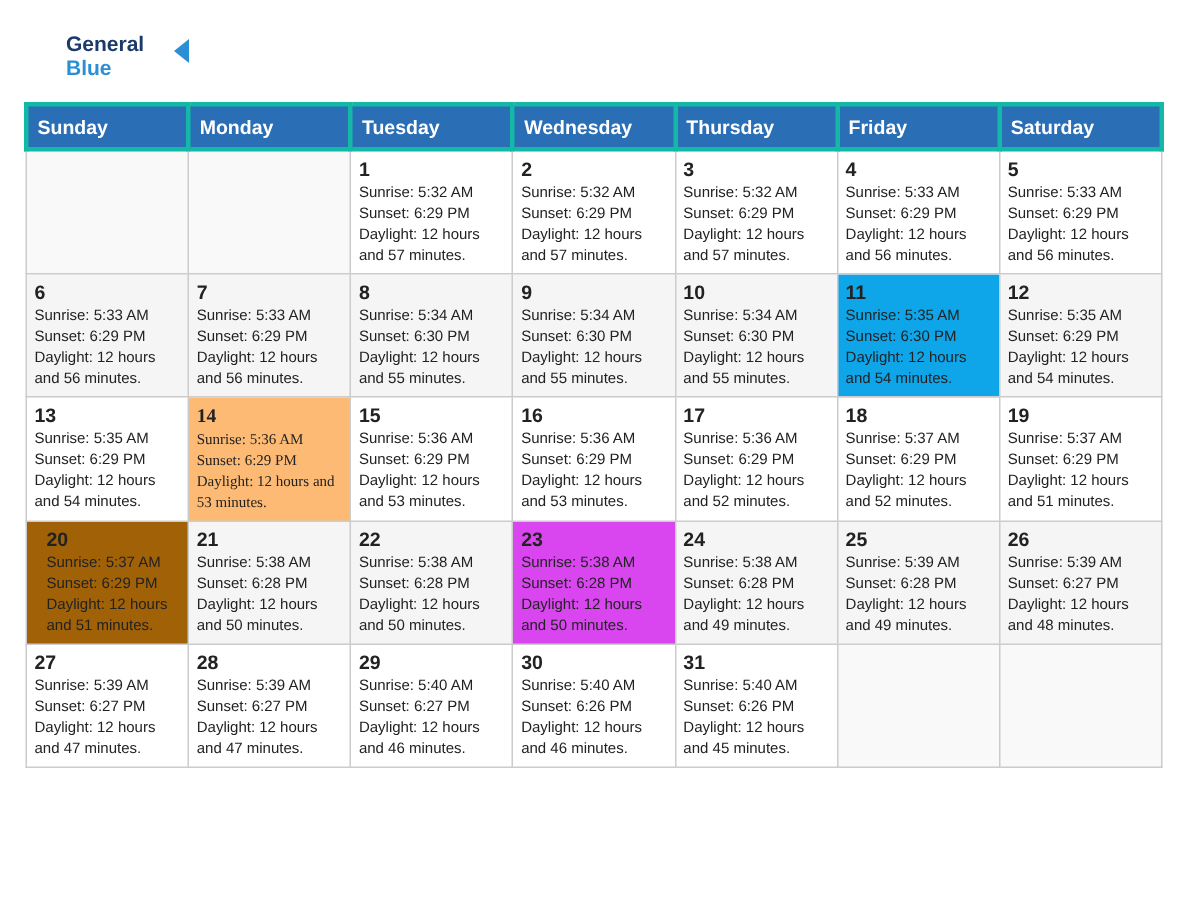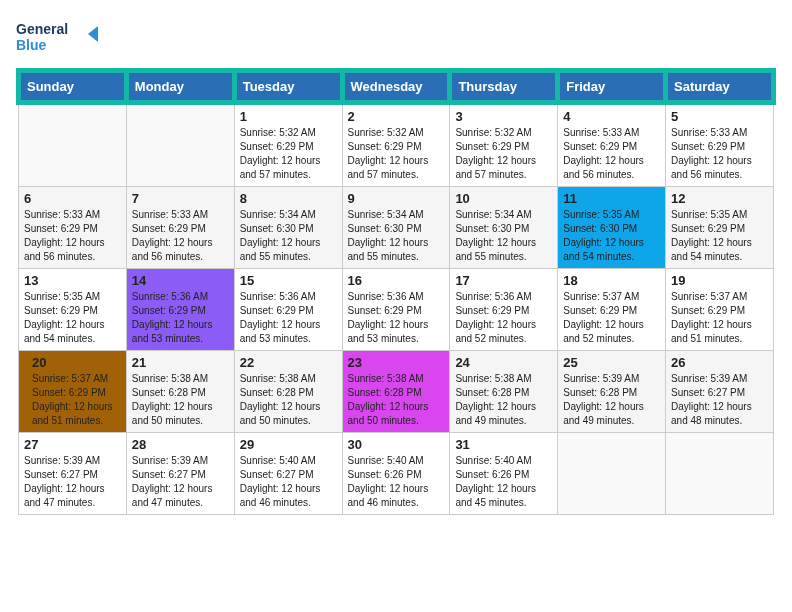--- a/index.html
+++ b/index.html
@@ -13,20 +13,21 @@
     .header {
       display: flex;
       justify-content: space-between;
       align-items: flex-start;
       margin-bottom: 10px;
     }
     .logo {
       display: flex;
       align-items: center;
       gap: 4px;
+      margin-left: 28px;
     }
     .title-block {
       text-align: right;
     }
     .month-year {
       font-size: 36px;
       font-weight: bold;
       color: #222;
     }
     .location {
@@ -37,21 +38,21 @@
       width: 100%;
       border-collapse: collapse;
       border: 1px solid #ccc;
     }
     .calendar-table th {
       background: #2a6eb5;
       color: #fff;
       font-size: 13px;
       padding: 6px 6px;
       text-align: left;
-      border: 5px solid #14b8a6;
+      border: 3px solid #14b8a6;
       font-weight: bold;
     }
     .calendar-table td {
       vertical-align: top;
       border: 1px solid #ccc;
       padding: 4px 5px;
       font-size: 10.5px;
       color: #222;
       width: calc(100% / 7);
       height: 80px;
@@ -160,21 +161,21 @@
         <td style="background: rgb(245, 245, 245);">
           <span class="day-number">12</span>
           <div class="day-info">Sunrise: 5:35 AM<br>Sunset: 6:29 PM<br>Daylight: 12 hours and 54 minutes.</div>
         </td>
       </tr>
       <tr>
         <td style="background: rgb(255, 255, 255);">
           <span class="day-number">13</span>
           <div class="day-info">Sunrise: 5:35 AM<br>Sunset: 6:29 PM<br>Daylight: 12 hours and 54 minutes.</div>
         </td>
-        <td style="background: #8b5cf6;">
+        <td style="background: #fdba74; font-family: Liberation Serif, serif;">
           <span class="day-number">14</span>
           <div class="day-info">Sunrise: 5:36 AM<br>Sunset: 6:29 PM<br>Daylight: 12 hours and 53 minutes.</div>
         </td>
         <td style="background: rgb(255, 255, 255);">
           <span class="day-number">15</span>
           <div class="day-info">Sunrise: 5:36 AM<br>Sunset: 6:29 PM<br>Daylight: 12 hours and 53 minutes.</div>
         </td>
         <td style="background: rgb(255, 255, 255);">
           <span class="day-number">16</span>
           <div class="day-info">Sunrise: 5:36 AM<br>Sunset: 6:29 PM<br>Daylight: 12 hours and 53 minutes.</div>

